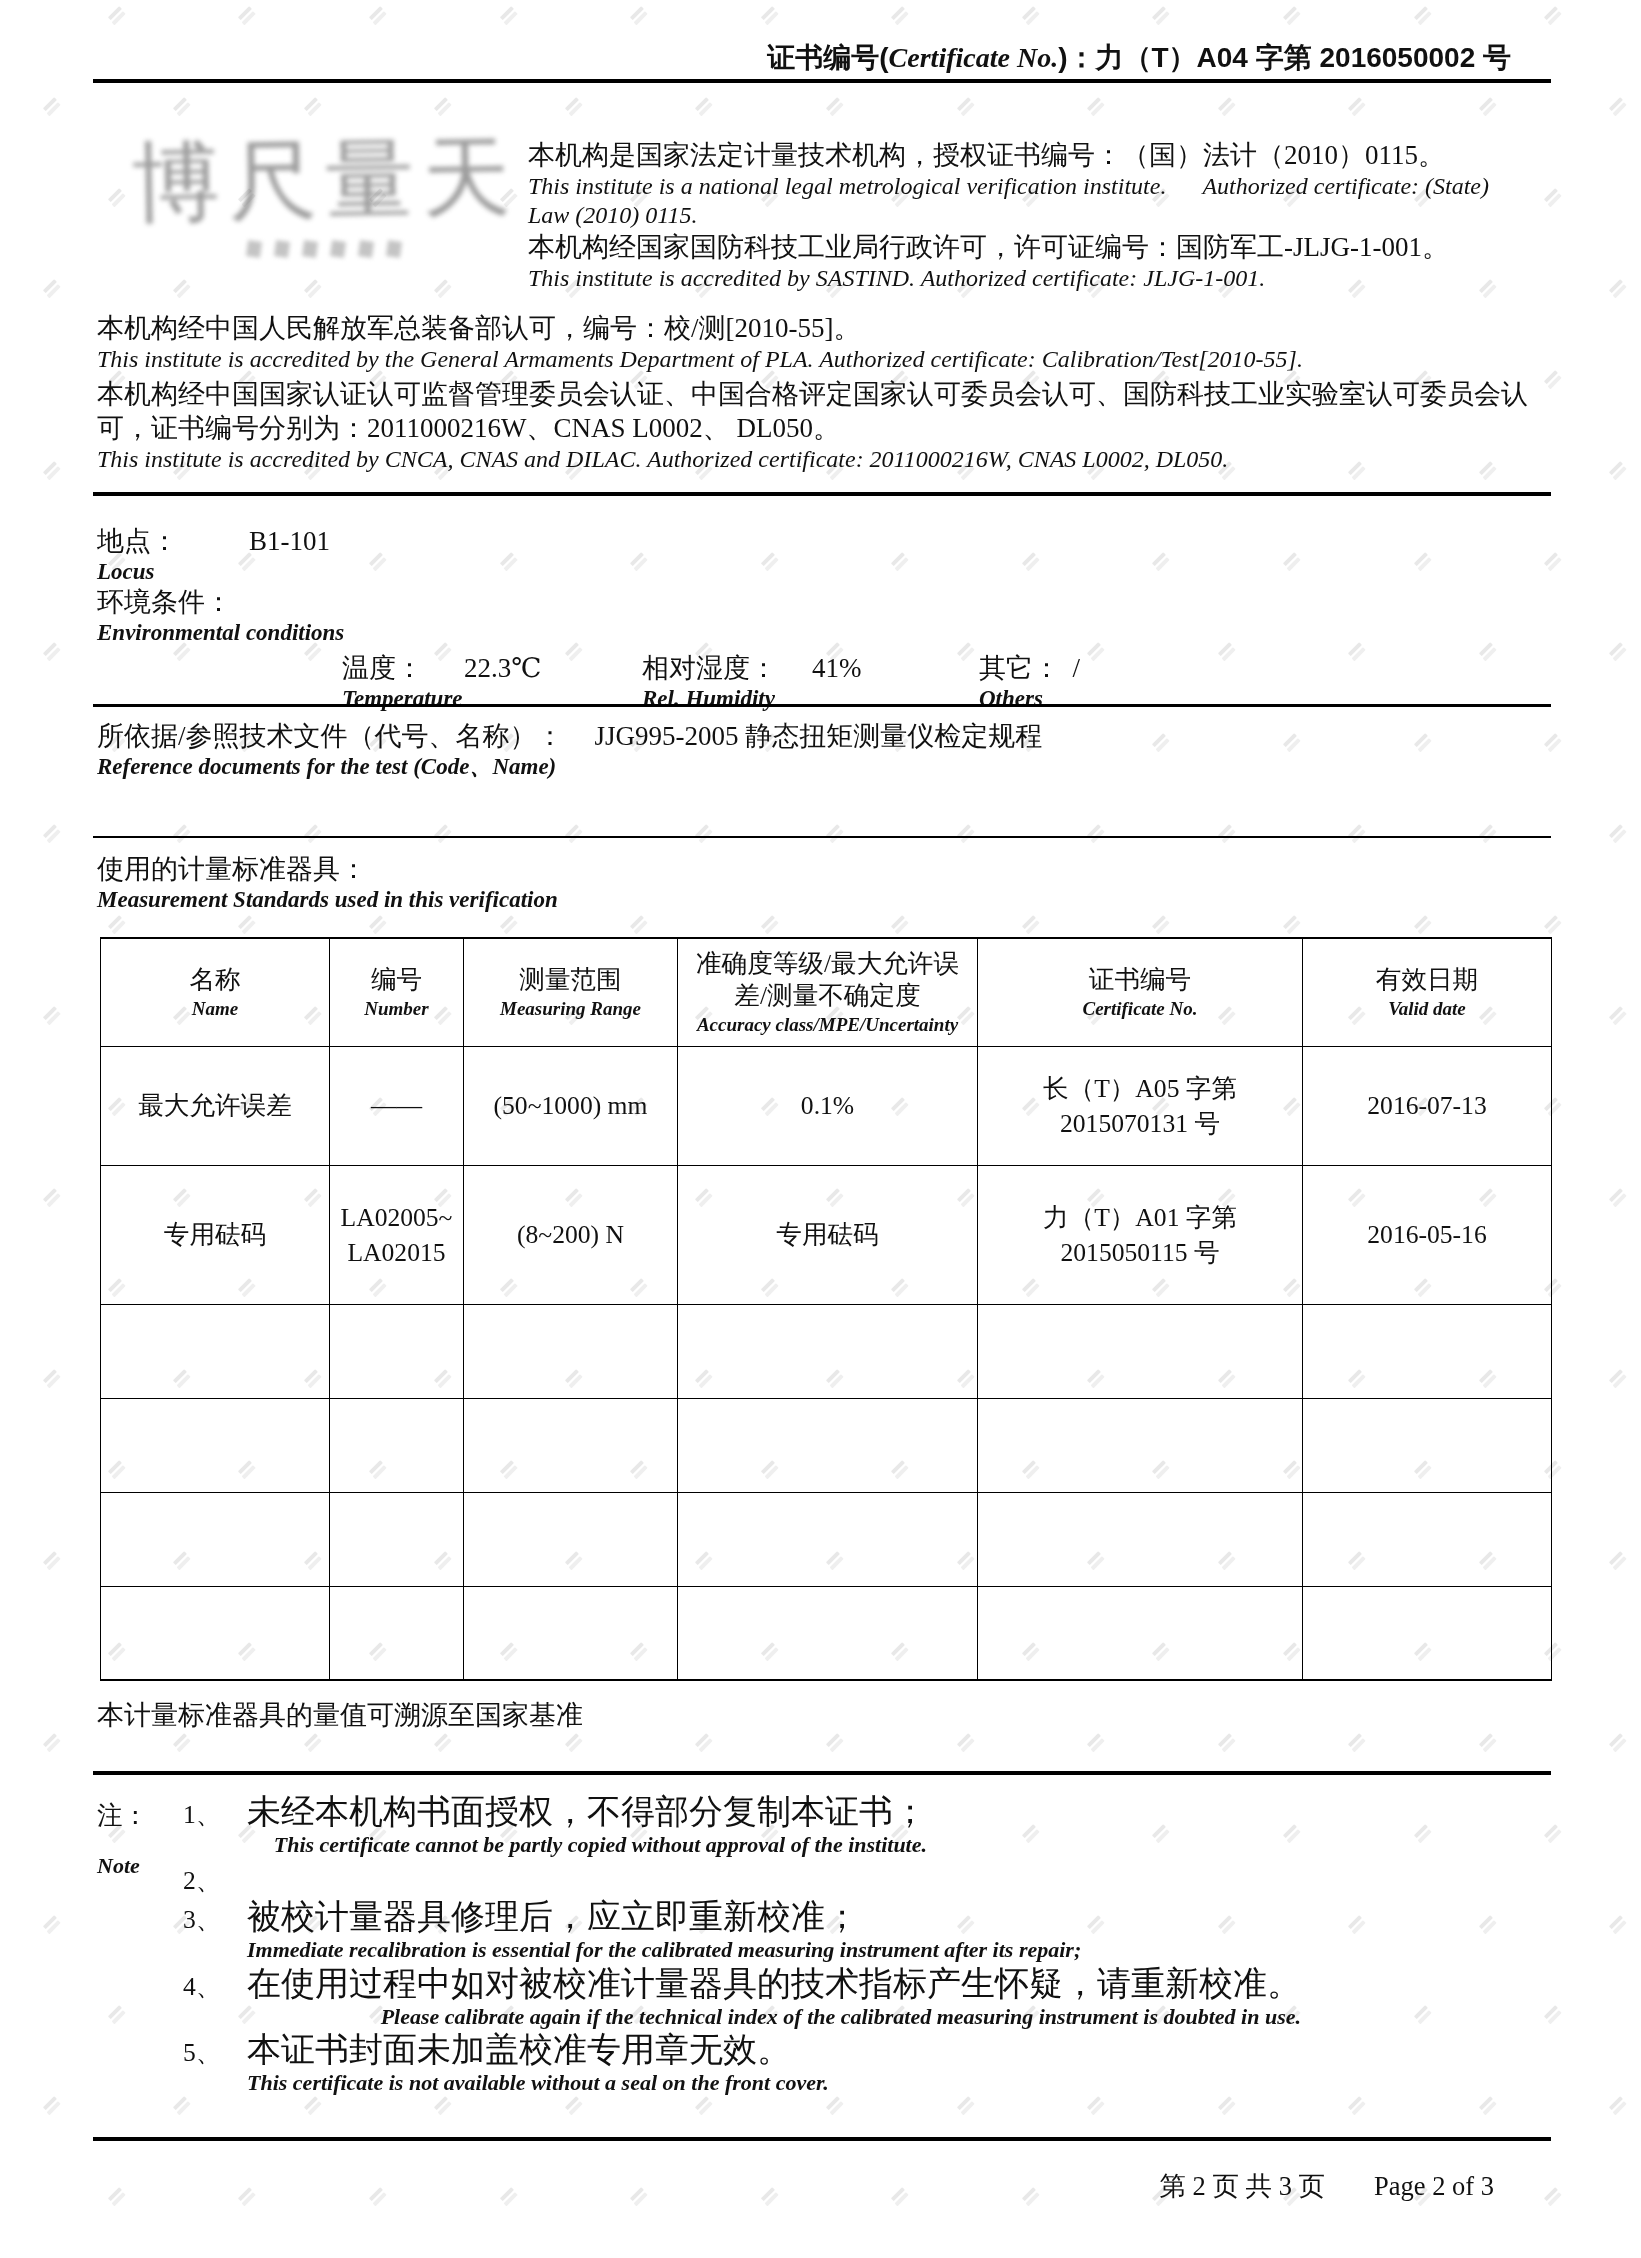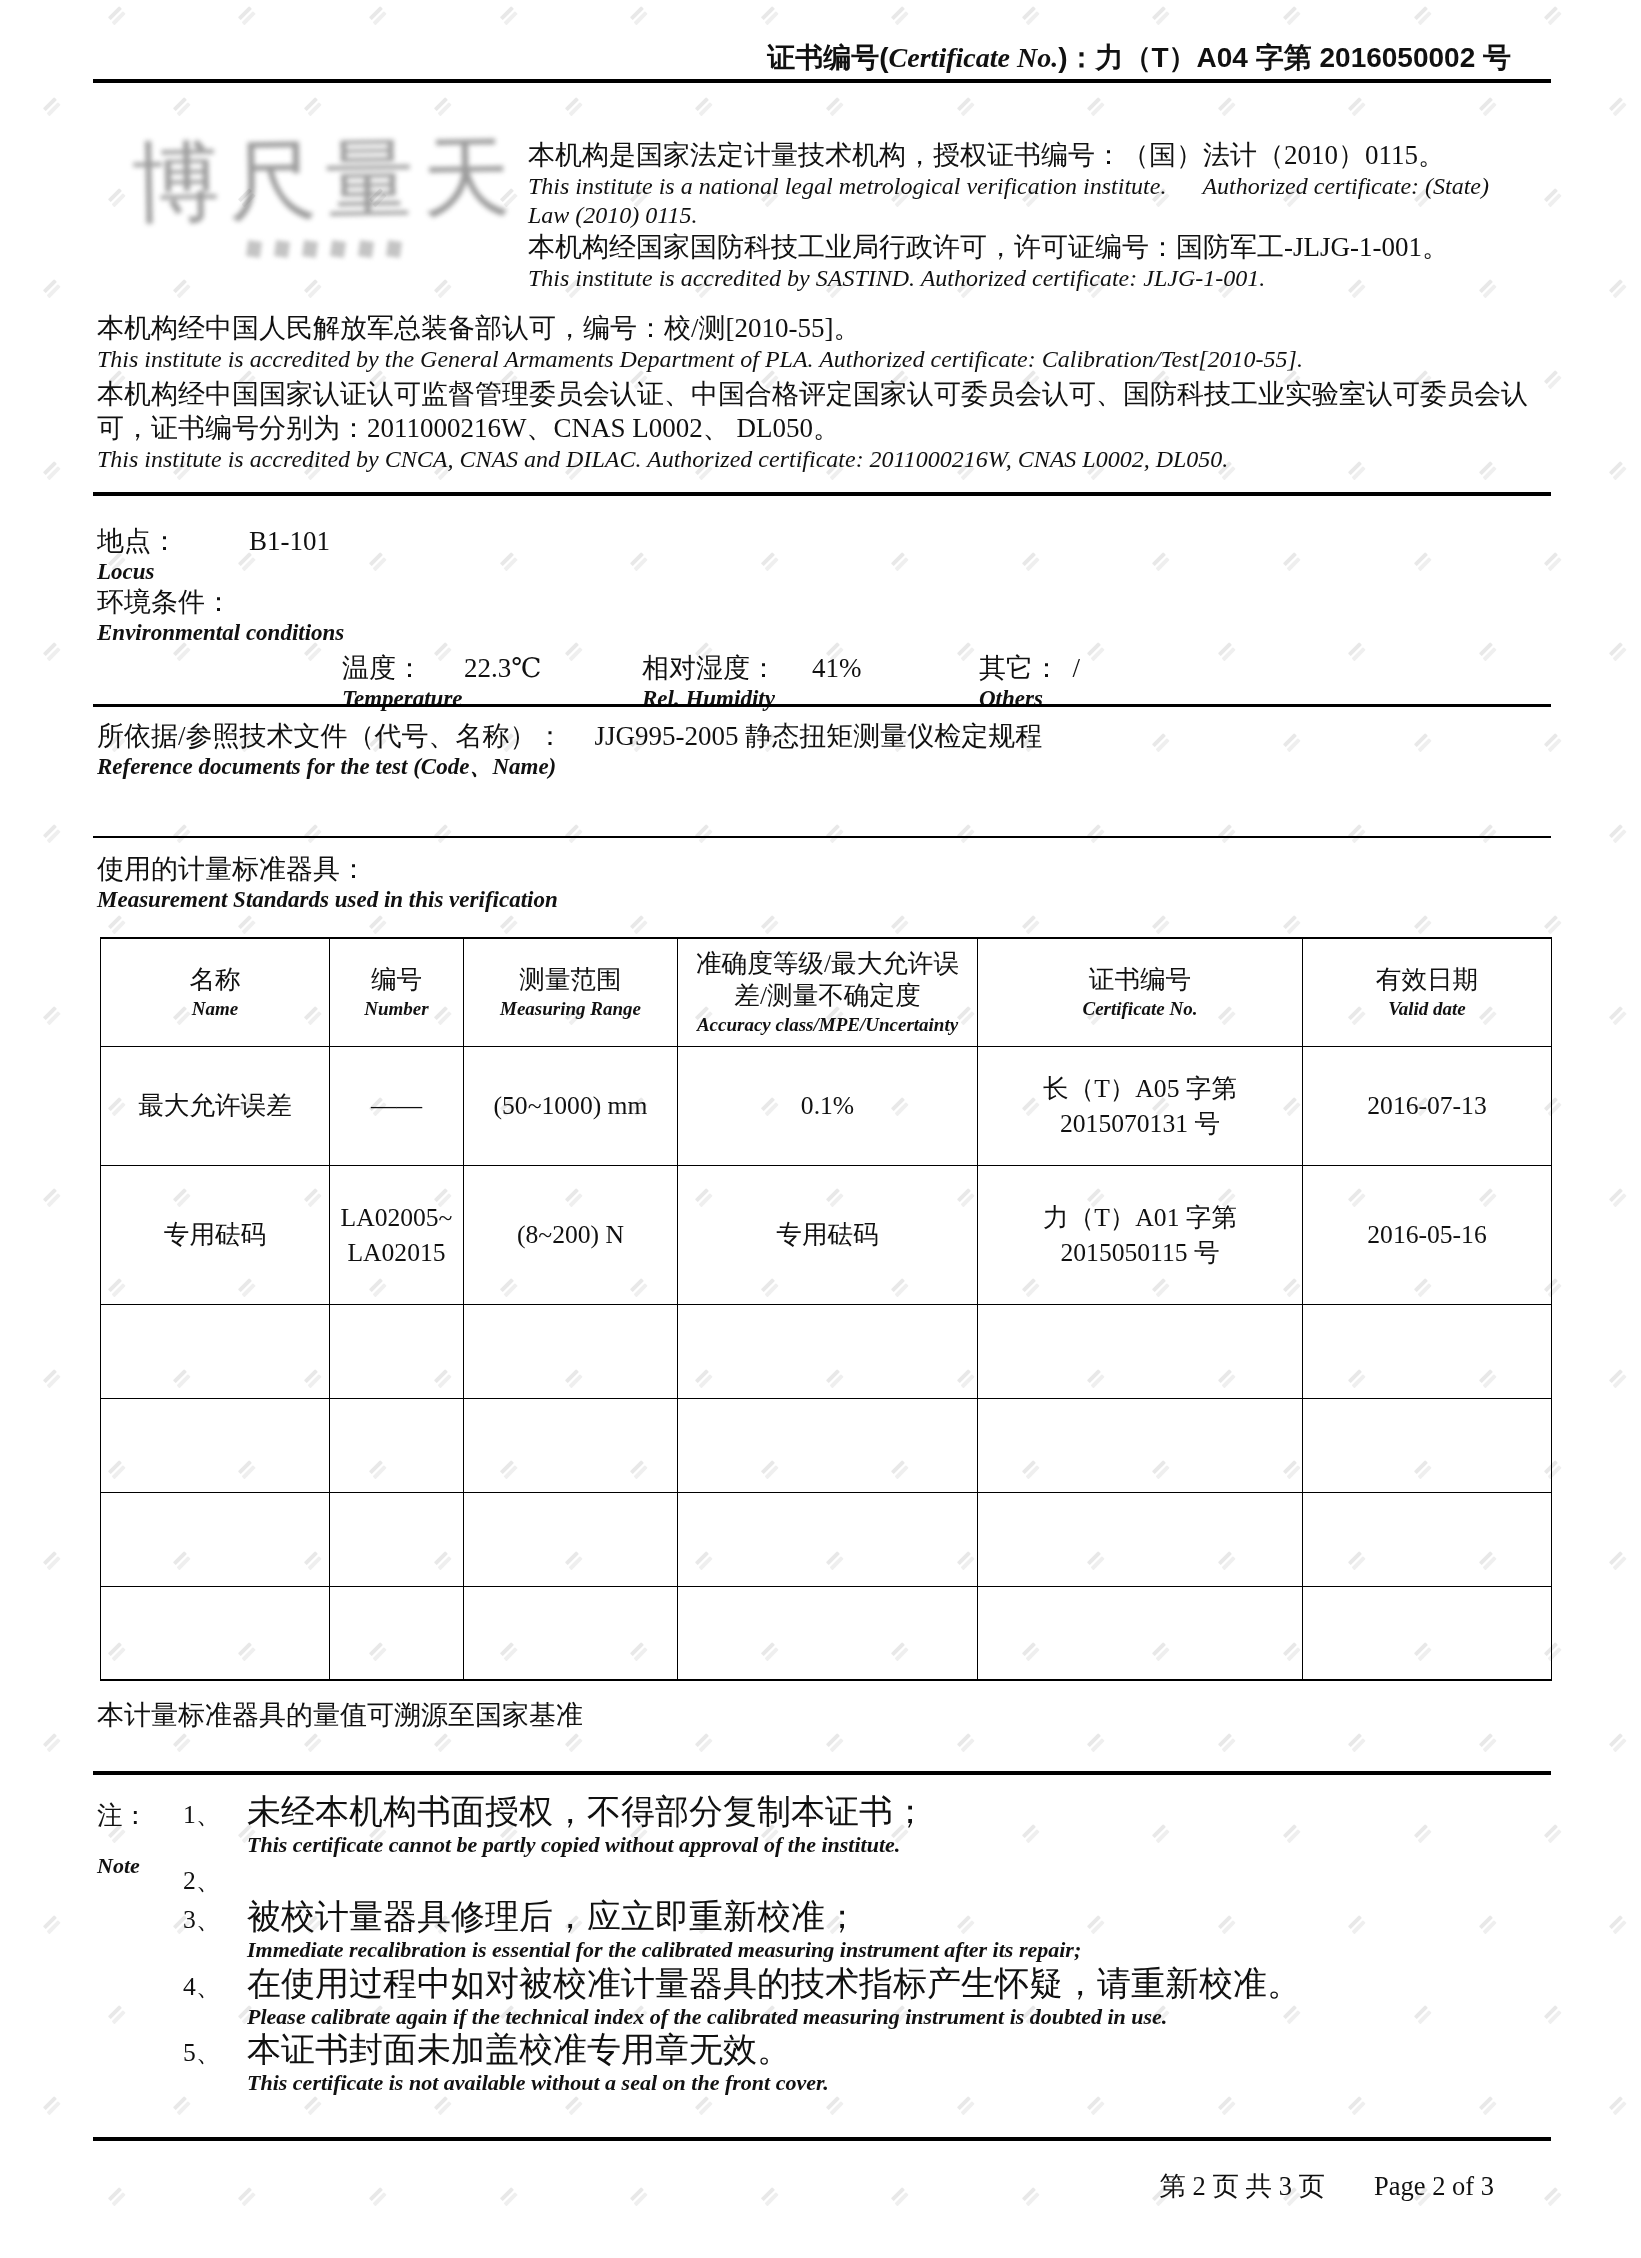--- a/index.html
+++ b/index.html
@@ -68,21 +68,21 @@
   
   .trace{left:97px;top:1698px;width:1456px;}
   
   .notes{left:97px;top:1798px;width:1456px;}
   .note-head-cn{position:absolute;left:0;top:0;font-size:25.6px;}
   .note-head-en{position:absolute;left:0;top:55px;font-style:italic;font-weight:bold;font-size:22px;}
   .note-items{margin-left:86px;}
   .note-item{display:flex;margin-bottom:6.2px;}
   .note-num{width:64px;flex:0 0 64px;font-size:25.6px;line-height:33px;}
   .note-cn{font-size:34px;line-height:33px;font-family:Liberation Mono, monospace;}
-  .note-en{font-style:italic;font-weight:bold;font-size:22px;line-height:27px;}
+  .note-en{font-style:italic;font-weight:bold;font-size:22px;line-height:27px;text-align:right;}
   
   .footer{right:148px;top:2168px;font-size:26.5px;white-space:nowrap;}
   .footer-en{margin-left:49px;}
 </style>
 </head>
 <body>
 
 <div class="page">
 
   <div class="wm" id="wm">

